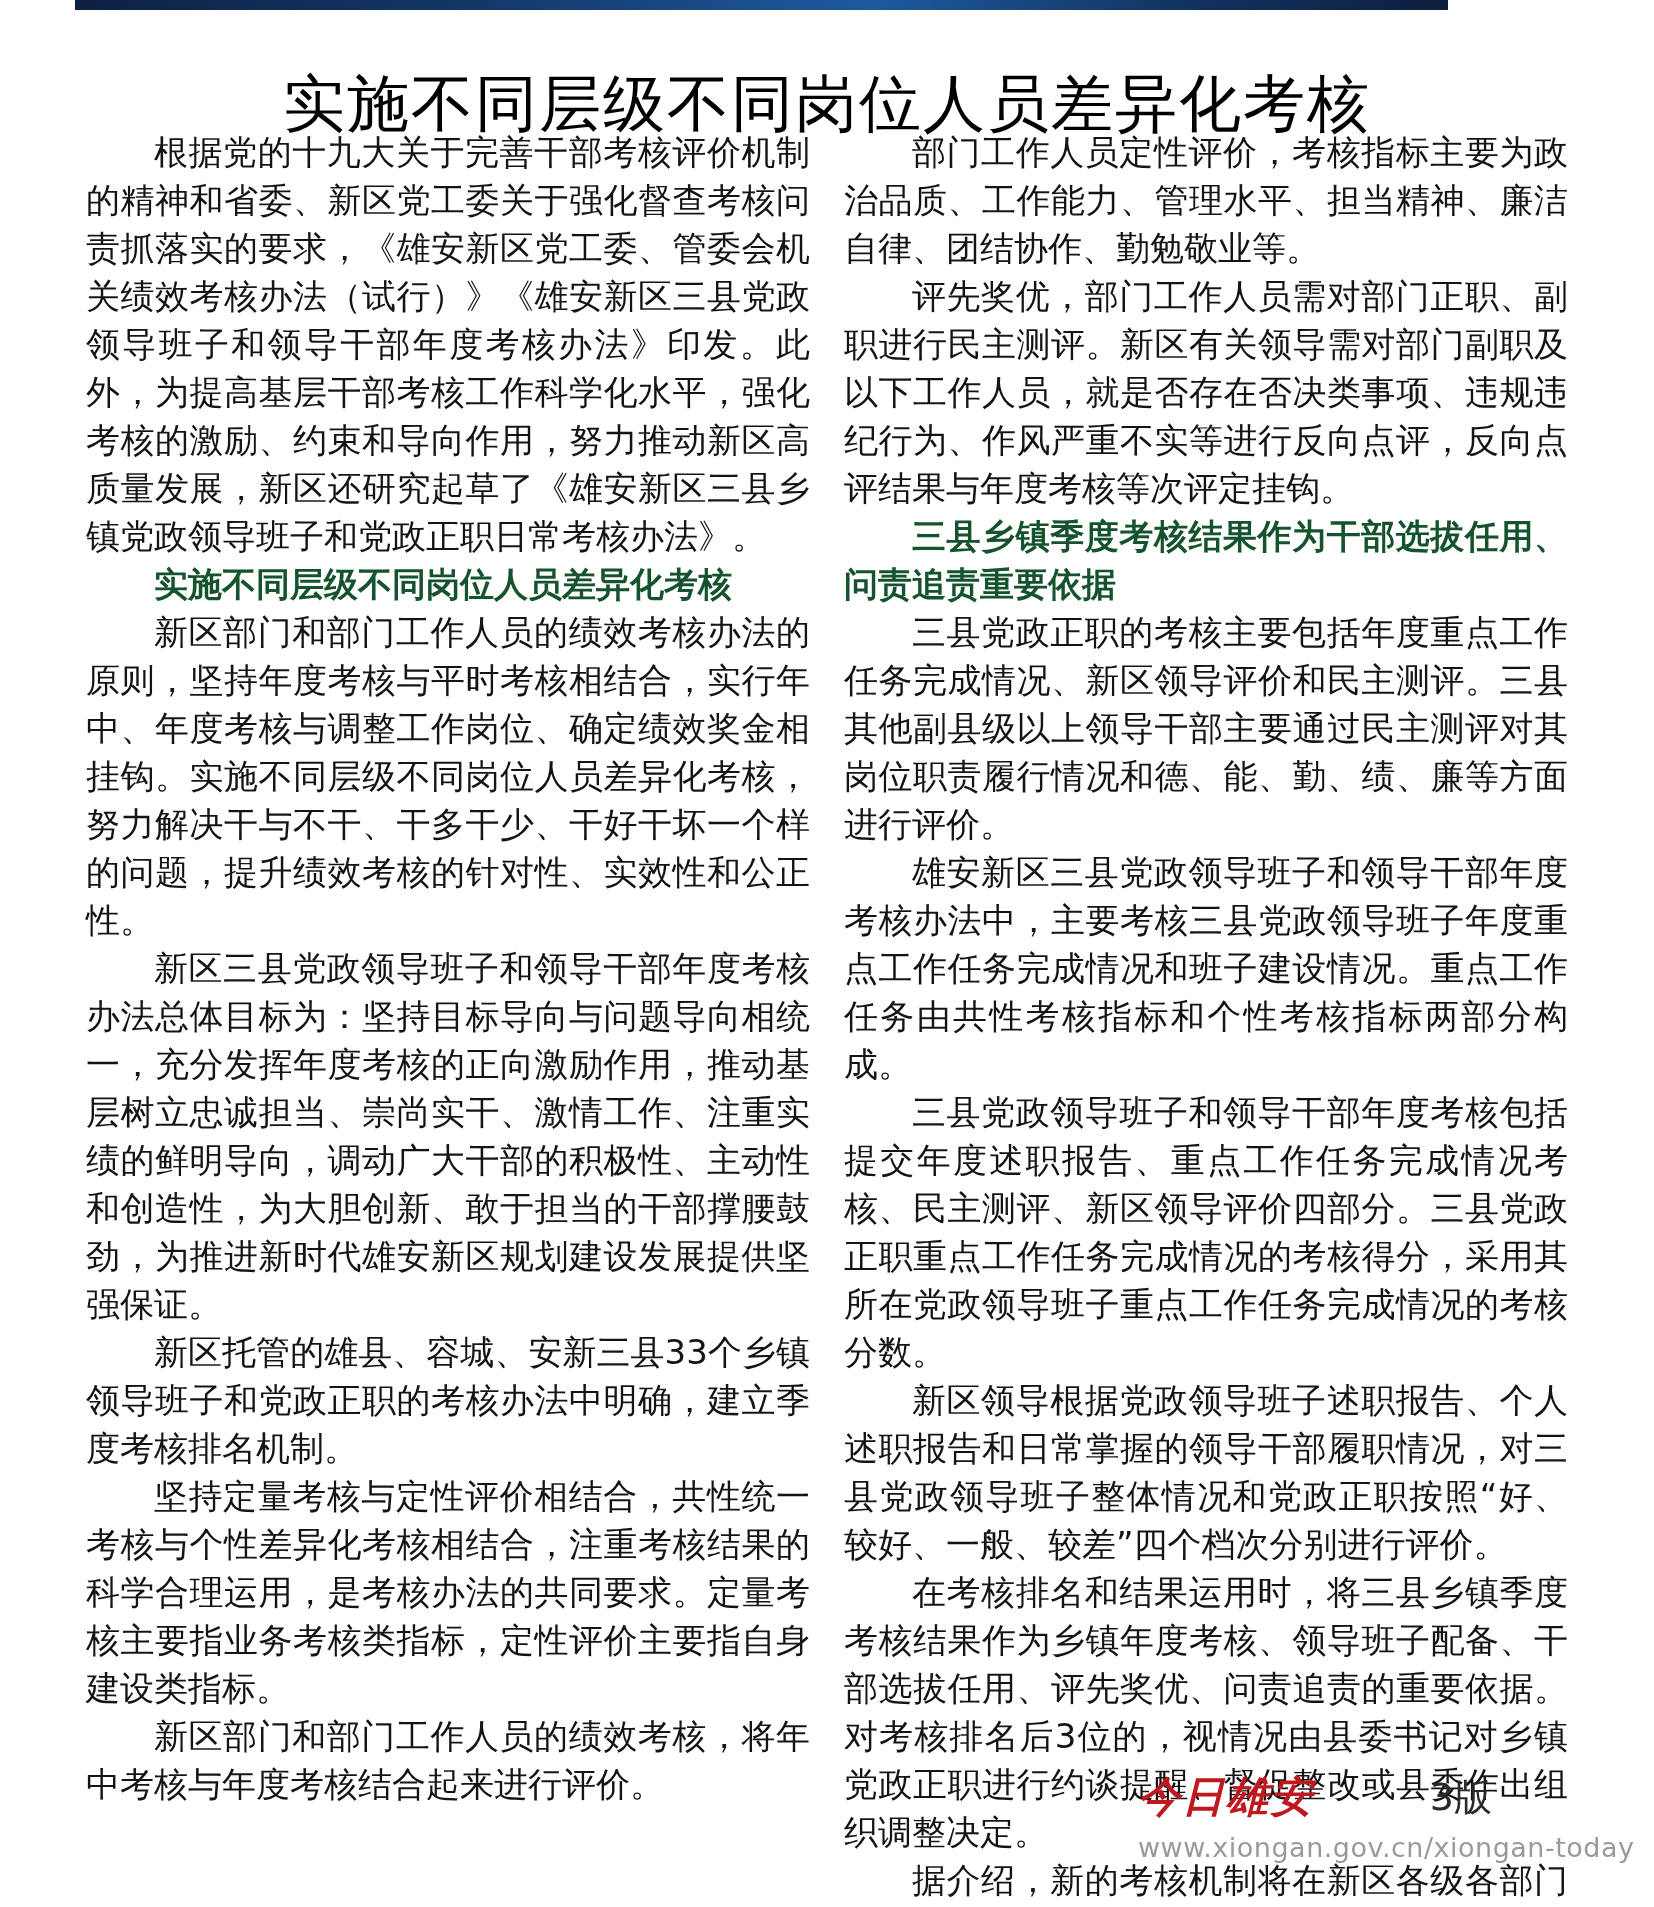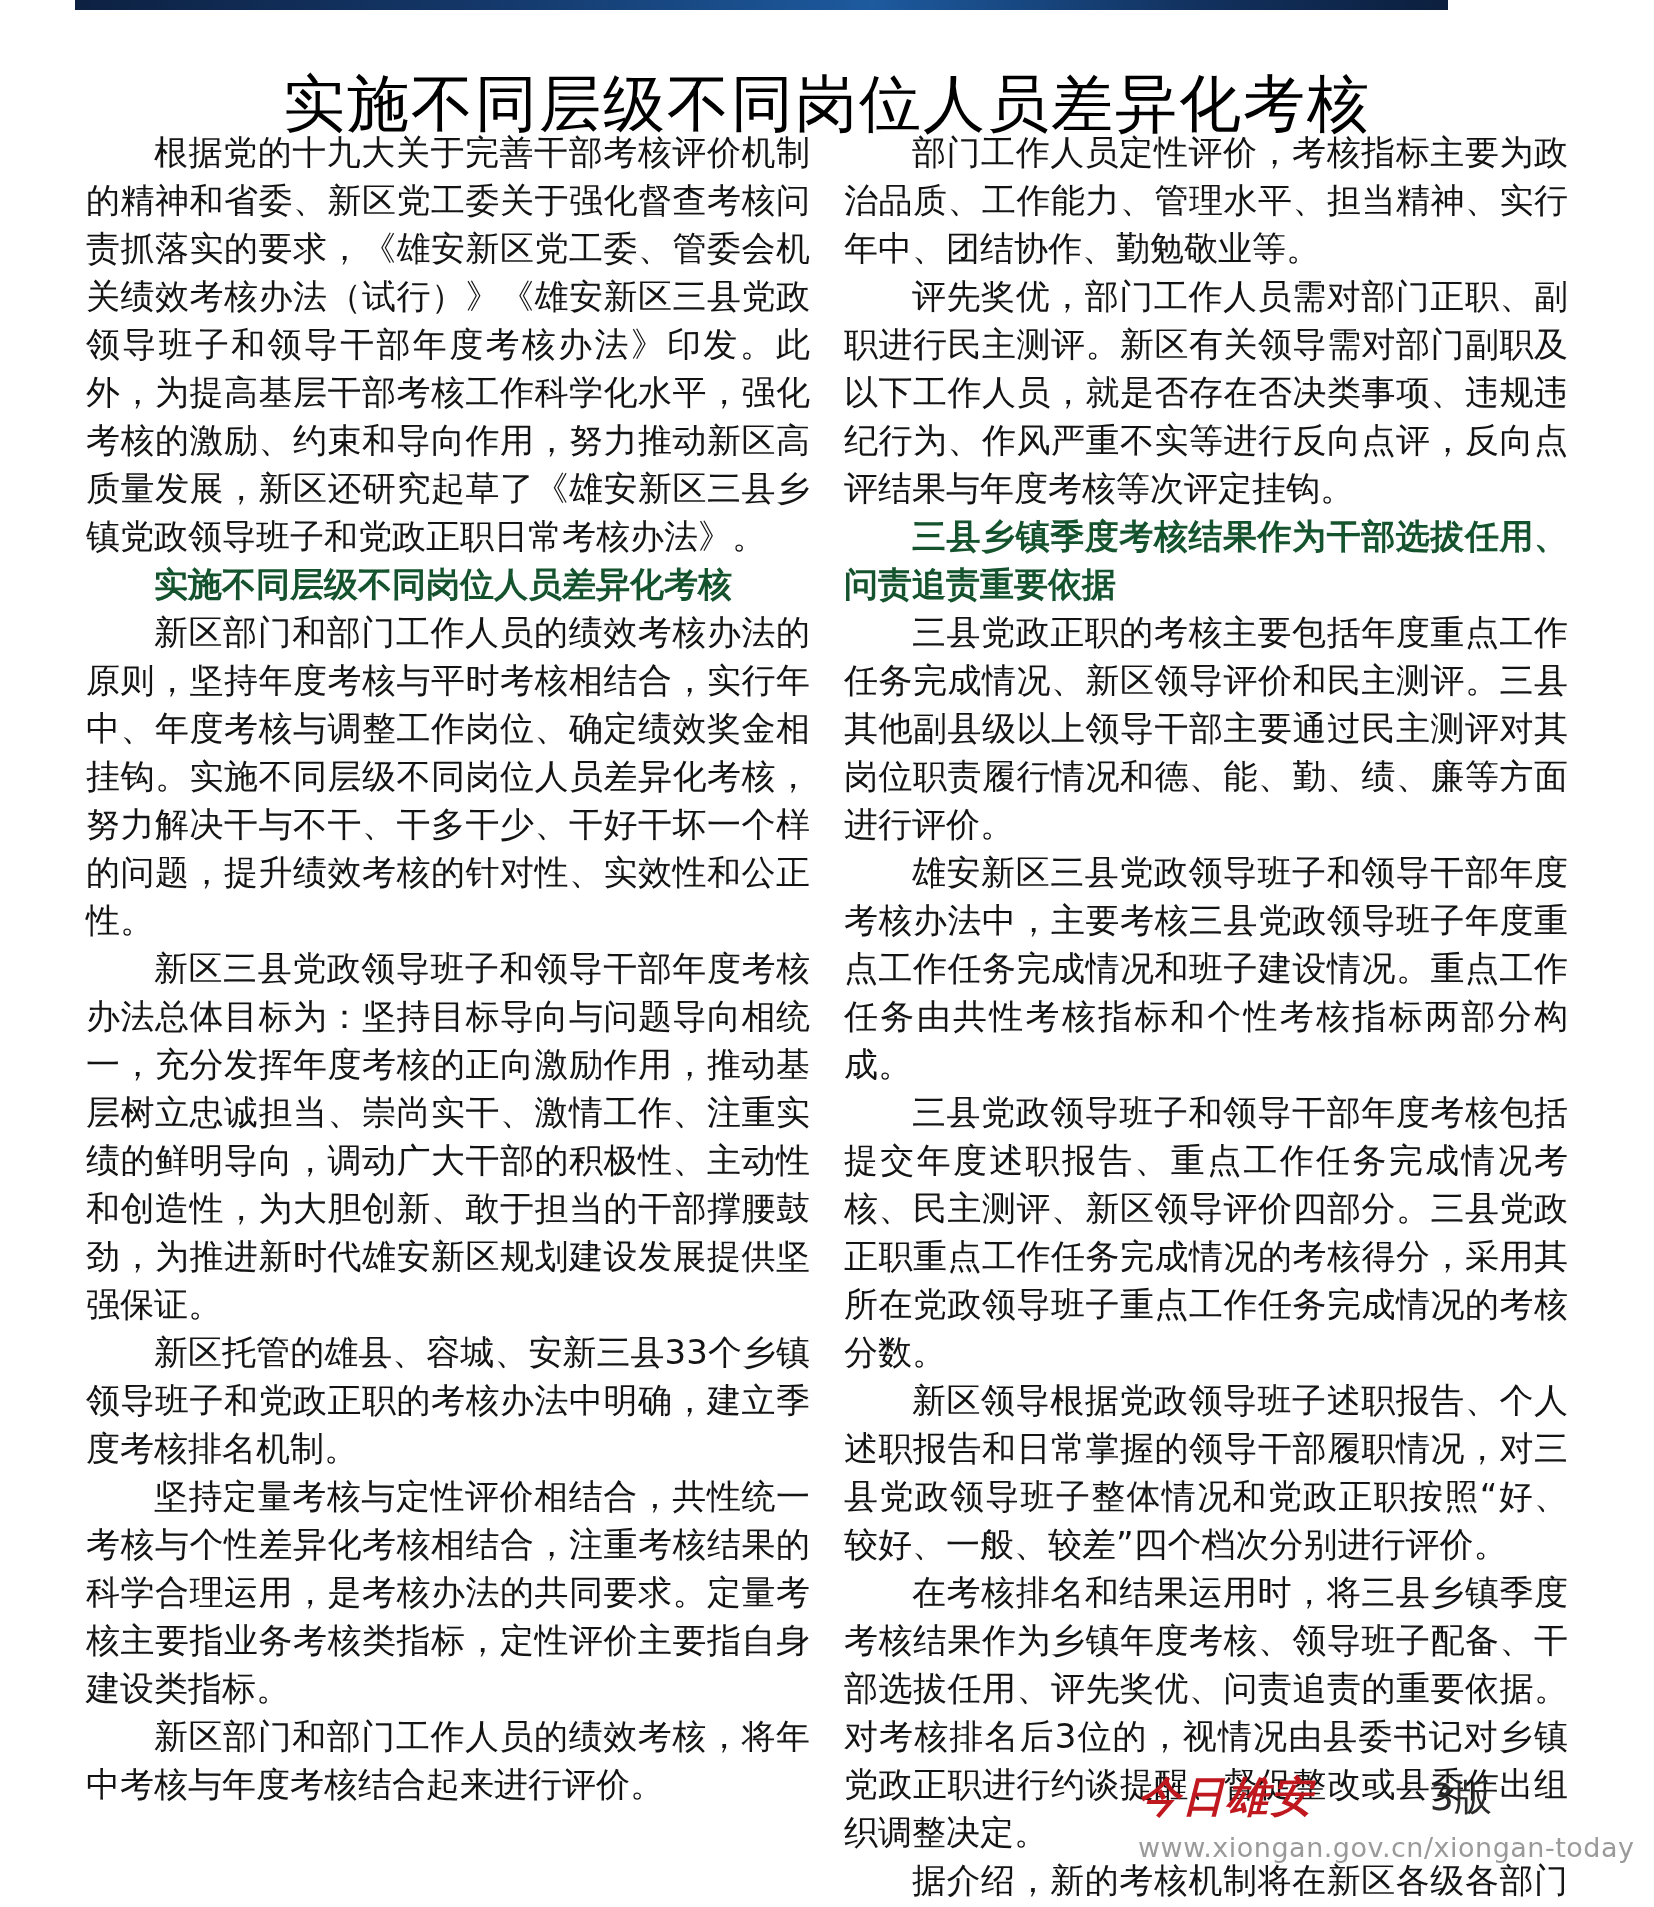--- a/index.html
+++ b/index.html
@@ -118,21 +118,21 @@
     <p>根据党的十九大关于完善干部考核评价机制的精神和省委、新区党工委关于强化督查考核问责抓落实的要求，《雄安新区党工委、管委会机关绩效考核办法（试行）》《雄安新区三县党政领导班子和领导干部年度考核办法》印发。此外，为提高基层干部考核工作科学化水平，强化考核的激励、约束和导向作用，努力推动新区高质量发展，新区还研究起草了《雄安新区三县乡镇党政领导班子和党政正职日常考核办法》。</p>
     <p class="section-heading">实施不同层级不同岗位人员差异化考核</p>
     <p>新区部门和部门工作人员的绩效考核办法的原则，坚持年度考核与平时考核相结合，实行年中、年度考核与调整工作岗位、确定绩效奖金相挂钩。实施不同层级不同岗位人员差异化考核，努力解决干与不干、干多干少、干好干坏一个样的问题，提升绩效考核的针对性、实效性和公正性。</p>
     <p>新区三县党政领导班子和领导干部年度考核办法总体目标为：坚持目标导向与问题导向相统一，充分发挥年度考核的正向激励作用，推动基层树立忠诚担当、崇尚实干、激情工作、注重实绩的鲜明导向，调动广大干部的积极性、主动性和创造性，为大胆创新、敢于担当的干部撑腰鼓劲，为推进新时代雄安新区规划建设发展提供坚强保证。</p>
     <p>新区托管的雄县、容城、安新三县33个乡镇领导班子和党政正职的考核办法中明确，建立季度考核排名机制。</p>
     <p>坚持定量考核与定性评价相结合，共性统一考核与个性差异化考核相结合，注重考核结果的科学合理运用，是考核办法的共同要求。定量考核主要指业务考核类指标，定性评价主要指自身建设类指标。</p>
     <p>新区部门和部门工作人员的绩效考核，将年中考核与年度考核结合起来进行评价。</p>
   </div>
 
 <div class="column column-right">
-    <p>部门工作人员定性评价，考核指标主要为政治品质、工作能力、管理水平、担当精神、实行年中、团结协作、勤勉敬业等。</p>
+    <p>部门工作人员定性评价，考核指标主要为政治品质、工作能力、管理水平、担当精神、廉洁自律、团结协作、勤勉敬业等。</p>
     <p>评先奖优，部门工作人员需对部门正职、副职进行民主测评。新区有关领导需对部门副职及以下工作人员，就是否存在否决类事项、违规违纪行为、作风严重不实等进行反向点评，反向点评结果与年度考核等次评定挂钩。</p>
     <p class="section-heading">三县乡镇季度考核结果作为干部选拔任用、问责追责重要依据</p>
     <p>三县党政正职的考核主要包括年度重点工作任务完成情况、新区领导评价和民主测评。三县其他副县级以上领导干部主要通过民主测评对其岗位职责履行情况和德、能、勤、绩、廉等方面进行评价。</p>
     <p>雄安新区三县党政领导班子和领导干部年度考核办法中，主要考核三县党政领导班子年度重点工作任务完成情况和班子建设情况。重点工作任务由共性考核指标和个性考核指标两部分构成。</p>
     <p>三县党政领导班子和领导干部年度考核包括提交年度述职报告、重点工作任务完成情况考核、民主测评、新区领导评价四部分。三县党政正职重点工作任务完成情况的考核得分，采用其所在党政领导班子重点工作任务完成情况的考核分数。</p>
     <p>新区领导根据党政领导班子述职报告、个人述职报告和日常掌握的领导干部履职情况，对三县党政领导班子整体情况和党政正职按照“好、较好、一般、较差”四个档次分别进行评价。</p>
     <p>在考核排名和结果运用时，将三县乡镇季度考核结果作为乡镇年度考核、领导班子配备、干部选拔任用、评先奖优、问责追责的重要依据。对考核排名后3位的，视情况由县委书记对乡镇党政正职进行约谈提醒、督促整改或县委作出组织调整决定。</p>
     <p>据介绍，新的考核机制将在新区各级各部门中产生激励约束作用，促使传统政绩观转变，更加注重改善民生和环保。在贯彻新区决策部署、落实新发展理念、团结合作、依法办事、党风廉政建设等方面呈现出新作为、新气象，为下一步建设提供坚强的组织和制度保障。（河北日报记者 张伟亚）</p>
   </div>
 

